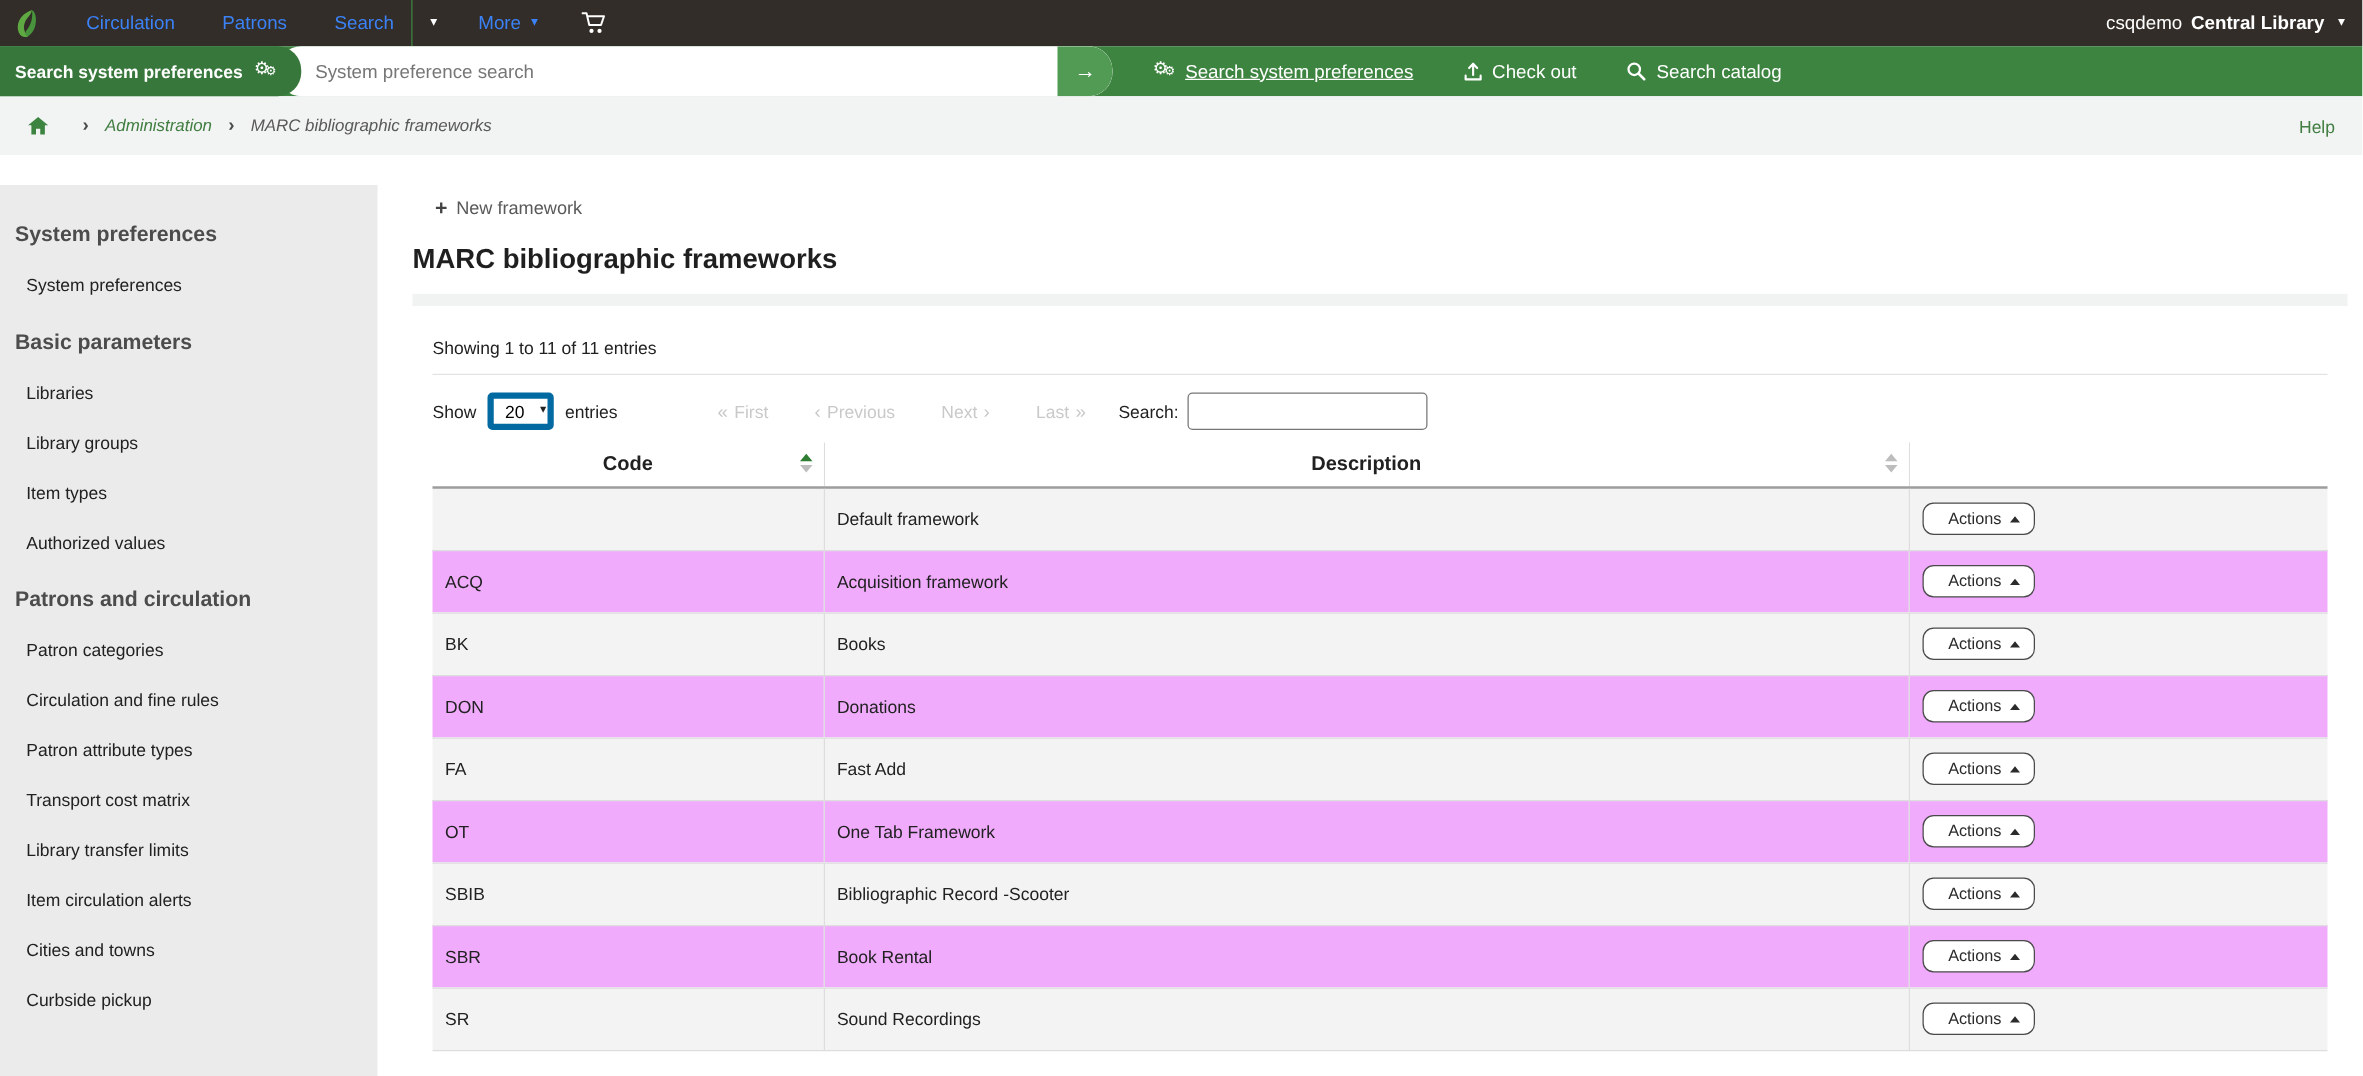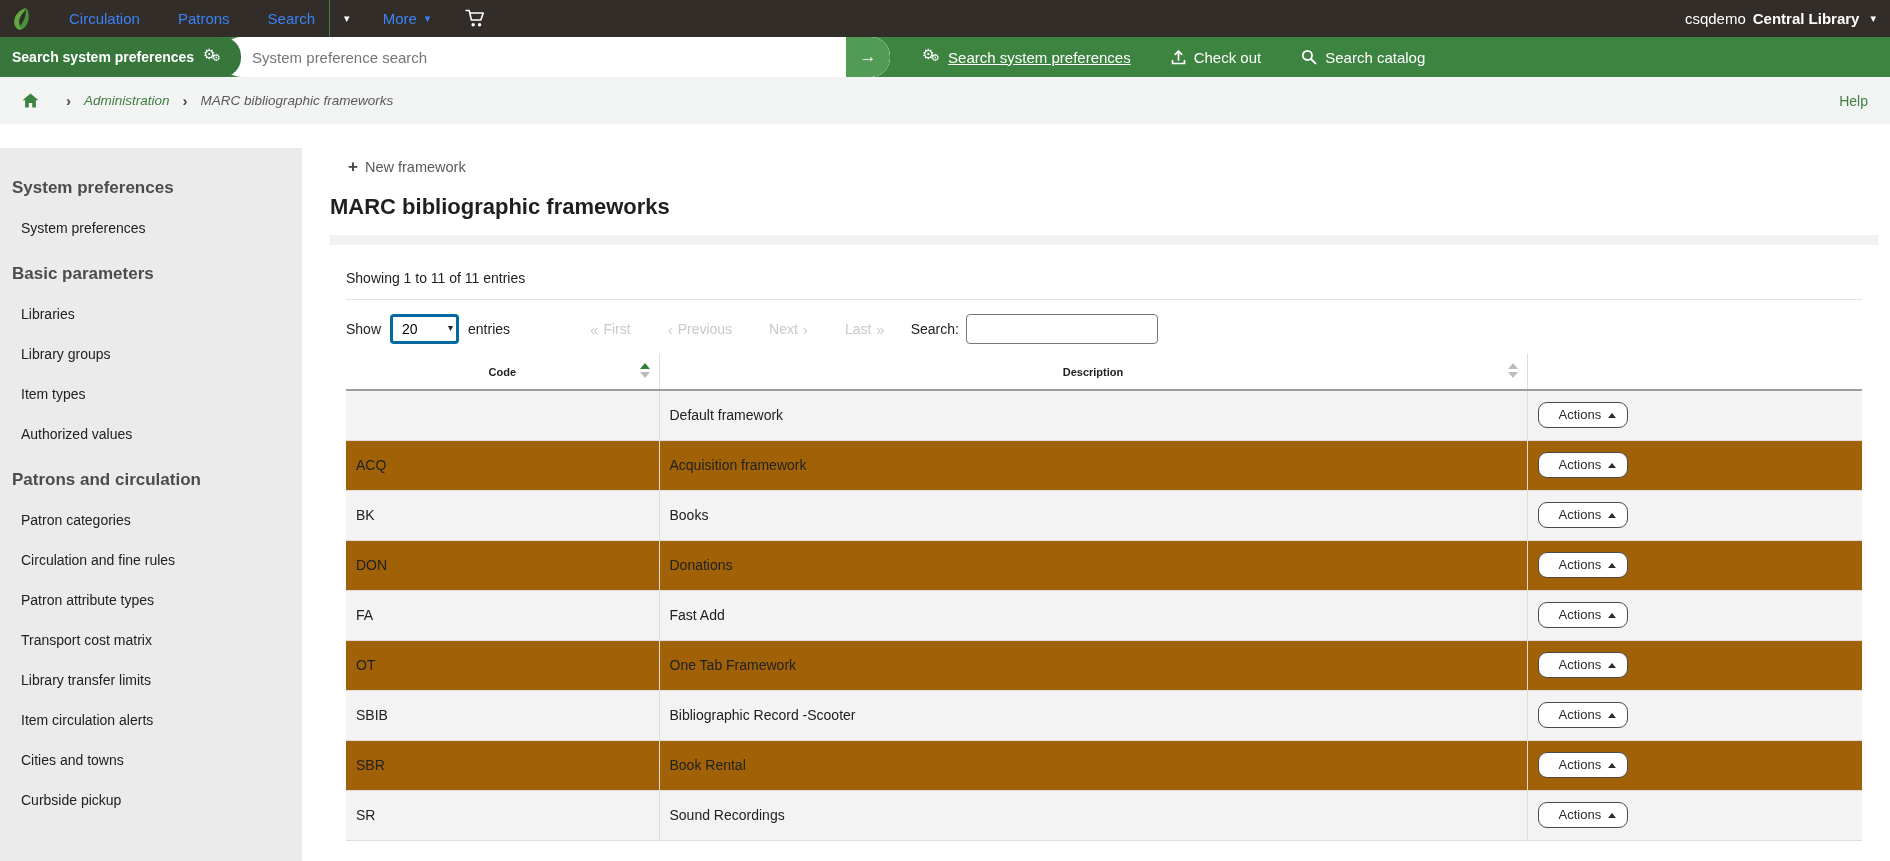--- a/index.html
+++ b/index.html
@@ -93,49 +93,49 @@
   .card { background: #ffffff; padding: 25px 16px 0 16px; }
 
   .table-summary { font-size: 14px; color: #212121; }
   .card hr { border: 0; border-top: 1px solid #e3e3e3; margin: 13px 0 0 0; }
 
   .table-controls { margin-top: 13px; display: flex; align-items: center; height: 32px; }
   .show-label, .entries-label { font-size: 14px; }
   .select-wrap { position: relative; margin: 0 9px; }
   .select-wrap select {
     appearance: none; -webkit-appearance: none;
-    width: 69px; height: 30px; border: 3px solid #0369a1; border-radius: 4px;
+    width: 53px; height: 30px; border: 5px solid #0369a1; border-radius: 4px;
     padding: 0 18px 0 9px; font-size: 14px; font-family: inherit; background: #fff; cursor: pointer;
   }
   .select-wrap .sel-caret { position: absolute; right: 6px; top: 8px; font-size: 10px; color: #222; pointer-events: none; }
   .pagination { display: flex; align-items: center; gap: 37px; margin-left: 80px; color: #c9c9c9; font-size: 14px; }
   .page-btn { display: flex; align-items: center; gap: 5px; cursor: default; white-space: nowrap; }
   .page-btn .pg-ic { font-size: 15px; }
   .search-filter { display: flex; align-items: center; margin-left: 26px; }
   .search-filter .sf-label { font-size: 14px; }
   .search-filter input {
     margin-left: 7px; width: 192px; height: 30px; border: 1px solid #767676;
     border-radius: 4px; padding: 0 8px; font-size: 14px; font-family: inherit; outline: none;
   }
 
   
   table.frameworks { width: 100%; border-collapse: collapse; margin-top: 9px; table-layout: fixed; }
   col.c-code { width: 313px; }
   col.c-desc { width: 868px; }
   th {
-    height: 36px; font-size: 11px; font-weight: bold; text-align: center;
+    height: 36px; font-size: 16px; font-weight: bold; text-align: center;
     border-bottom: 2px solid #9d9d9d; position: relative; cursor: pointer;
     background: #fff; vertical-align: middle;
   }
   th + th, td + td { border-left: 1px solid #dddddd; }
   .sort-icons { position: absolute; right: 9px; top: 9px; display: flex; flex-direction: column; gap: 3px; }
   .tri-up { width: 0; height: 0; border-left: 5px solid transparent; border-right: 5px solid transparent; border-bottom: 6px solid #bdbdbd; }
   .tri-down { width: 0; height: 0; border-left: 5px solid transparent; border-right: 5px solid transparent; border-top: 6px solid #bdbdbd; }
   .tri-up.active { border-bottom-color: #2e7d32; }
-  td { height: 50px; vertical-align: middle; padding: 0 10px; font-size: 14px; color: #212121; border-bottom: 1px solid #dddddd; background: #a16207; }
+  td { height: 50px; vertical-align: middle; padding: 0 10px; font-size: 14px; color: #212121; border-bottom: 1px solid #dddddd; background: #f0abfc; }
   tbody tr:nth-child(odd) td { background: #f3f3f4; }
   .actions-btn {
     display: inline-flex; align-items: center; gap: 7px;
     background: #fff; border: 1px solid #4a4a4a; border-radius: 9px;
     padding: 4px 11px 5px 20px; font-size: 13px; color: #2b2b2b;
     font-family: inherit; cursor: pointer;
   }
   .actions-btn .up-caret { width: 0; height: 0; border-left: 4px solid transparent; border-right: 4px solid transparent; border-bottom: 5px solid #2b2b2b; margin-top: 1px; }
 </style>
 </head>

